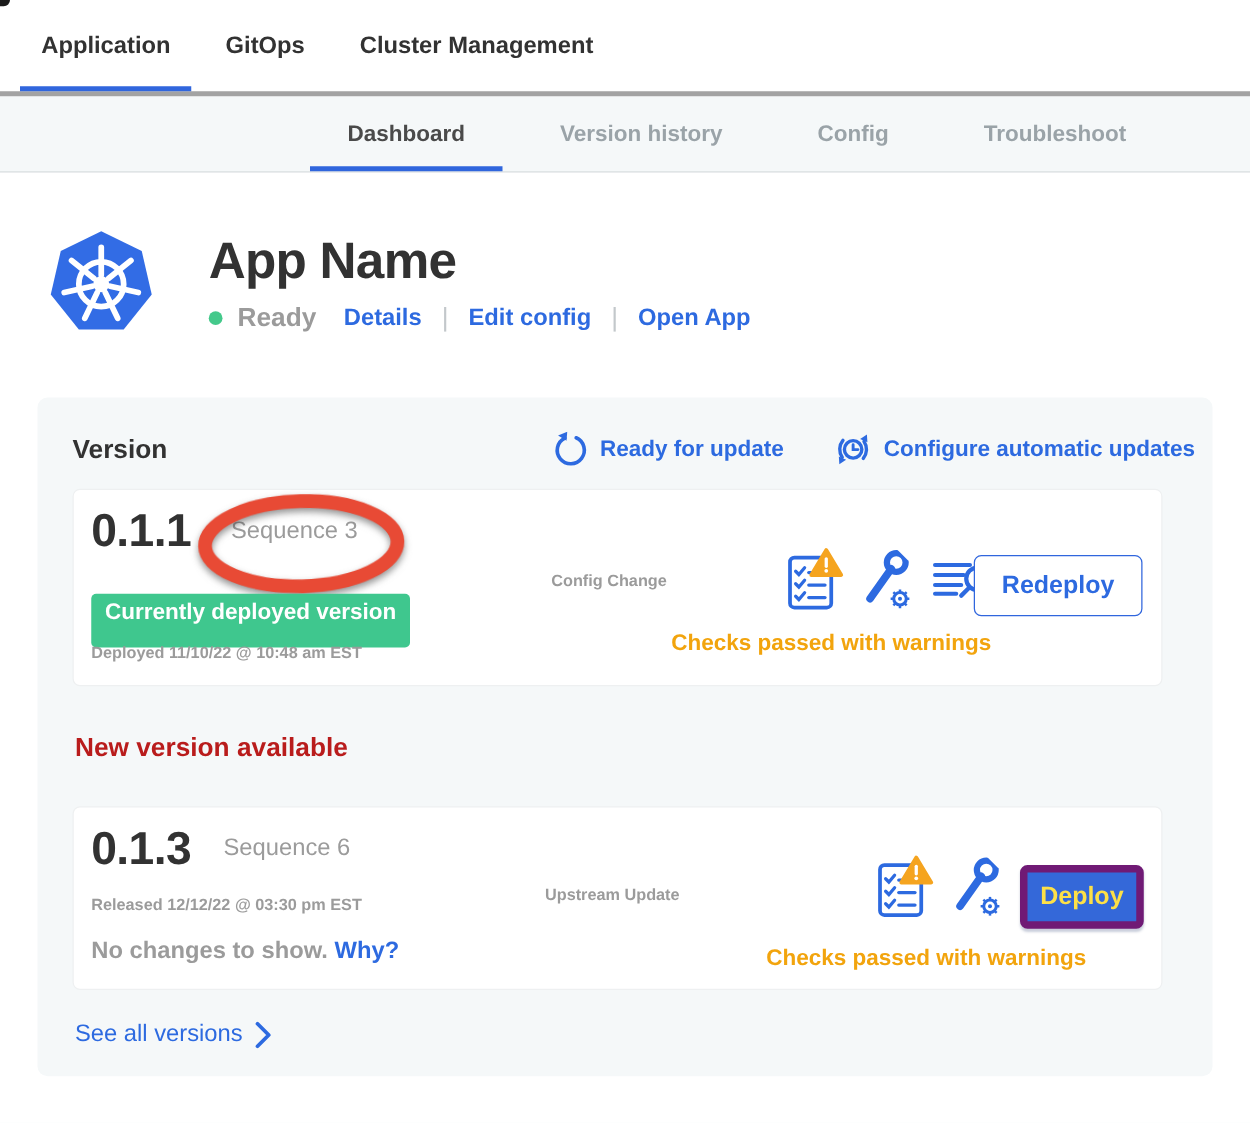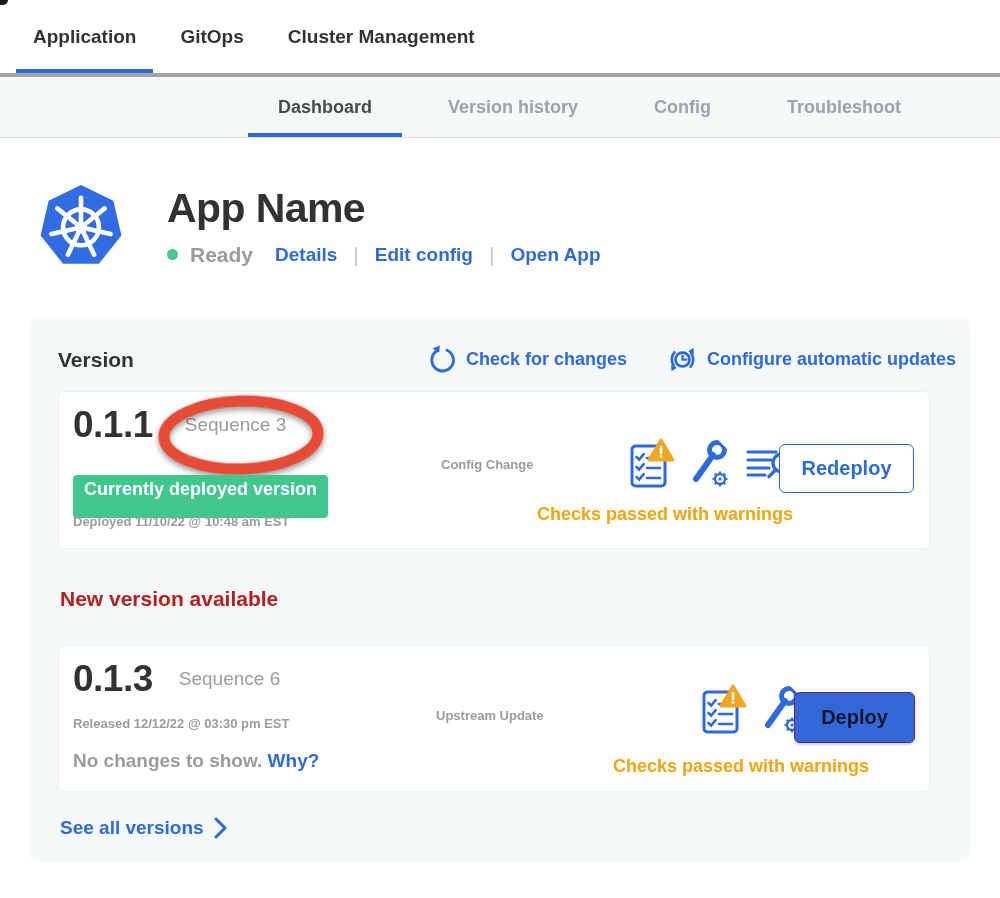--- a/index.html
+++ b/index.html
@@ -68,26 +68,26 @@
   .icon-group1 { position:absolute; left:568px; top:46px; display:flex; align-items:center; gap:13px; }
   .icon-group2 { position:absolute; left:640px; top:38px; display:flex; align-items:center; gap:13px; }
   .icon-btn { background:none; border:none; padding:0; cursor:pointer; display:flex; }
   .checks-warning { position:absolute; color:#f2a40d; font-size:18px; font-weight:700; white-space:nowrap;margin-left:34px; }
   .checks1 { left:444px; top:112px; }
   .checks2 { left:520px; top:110px; }
 
   .btn { font-family:inherit; font-size:20px; font-weight:700; border-radius:6px; cursor:pointer; }
   .btn-redeploy { position:absolute; right:15px; top:52px; width:135px; height:49px;
     background:#fff; border:1.5px solid #3066dd; color:#2d6ae0; }
-  .btn-deploy { position:absolute; right:14px; top:46px; width:121px; height:51px;
-    background:#3468d9; border:1px solid #701a75; color:#0f172a; box-shadow:0 2px 2px rgba(40,60,110,.25); }
+  .btn-deploy { position:absolute; right:14px; top:46px; width:99px; height:51px;
+    background:#3468d9; border:6px solid #701a75; color:#fde047; box-shadow:0 2px 2px rgba(40,60,110,.25); }
 
   .new-version-heading { margin:38px 0 0 2px; font-size:21px; font-weight:700; color:#b91c1c; }
   .see-all { display:inline-flex; align-items:center; gap:10px; margin:25px 0 0 2px;
-    font-size:19px; font-weight:700; color:#2d6ae0; cursor:pointer; }
+    font-size:19px; font-weight:400; color:#2d6ae0; cursor:pointer; }
 
   svg { display:block; }
 </style>
 </head>
 <body>
 
 <header class="topnav">
   <div class="corner-artifact"></div>
   <div class="tab active">Application</div>
   <div class="tab">GitOps</div>
@@ -133,21 +133,21 @@
 <section class="version-card">
 
   <div class="card-header">
     <h2 class="card-title">Version</h2>
     <div class="card-actions">
       <a class="action-link">
         <svg width="29" height="29" viewBox="0 0 30 30">
           <path d="M10.2 5.6 A11.2 11.2 0 1 0 19.6 5.4" fill="none" stroke="#2d6ae0" stroke-width="3" stroke-linecap="round"></path>
           <polygon points="11.6,7.8 4.6,3.6 12.2,0.4" fill="#2d6ae0"></polygon>
         </svg>
-        <span>Check for changes</span>
+        <span>Ready for update</span>
       </a>
       <a class="action-link">
         <svg width="31" height="31" viewBox="0 0 32 32">
           <g fill="none" stroke="#2d6ae0" stroke-width="2.8" stroke-linecap="round">
             <circle cx="16" cy="16" r="7.2"></circle>
             <path d="M16 12.2 v4 h4" stroke-width="2.4"></path>
             <path d="M7 22.5 A11.5 11.5 0 0 1 7.6 8.6"></path>
             <path d="M25 9.5 A11.5 11.5 0 0 1 24.4 23.4"></path>
           </g>
           <polygon points="4.2,21.8 10.2,24.6 4.6,28.2" fill="#2d6ae0"></polygon>

